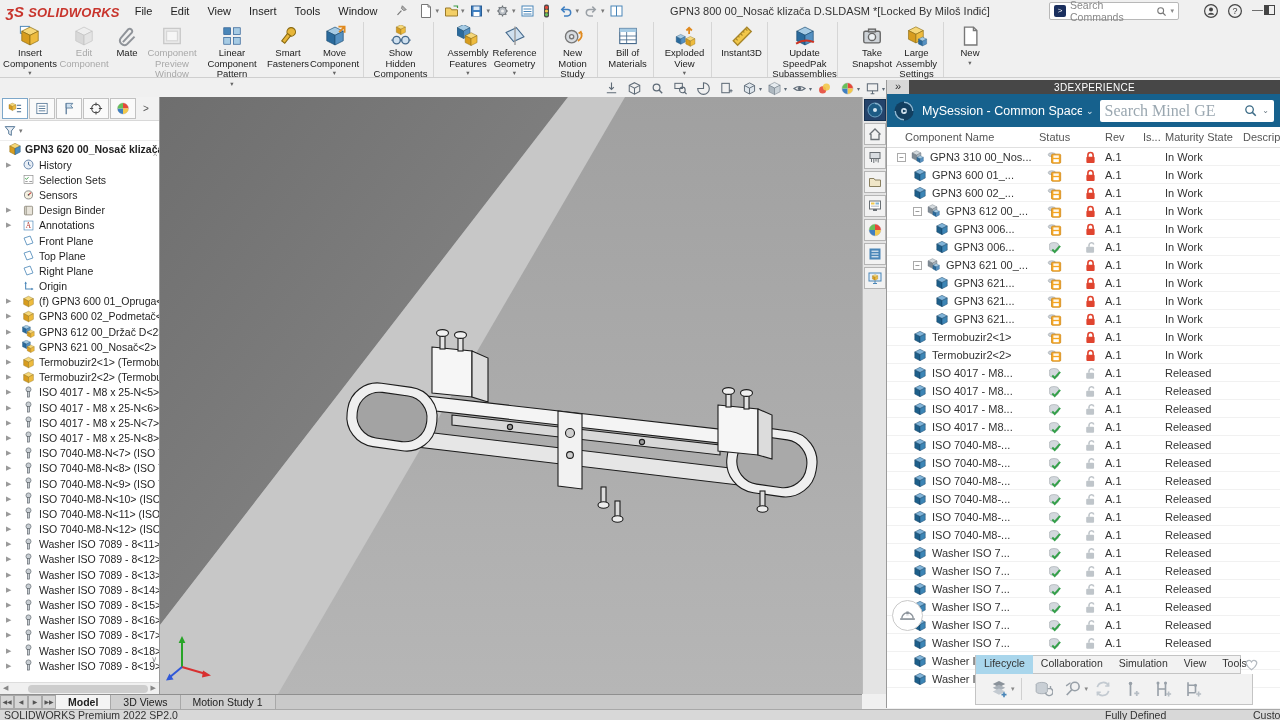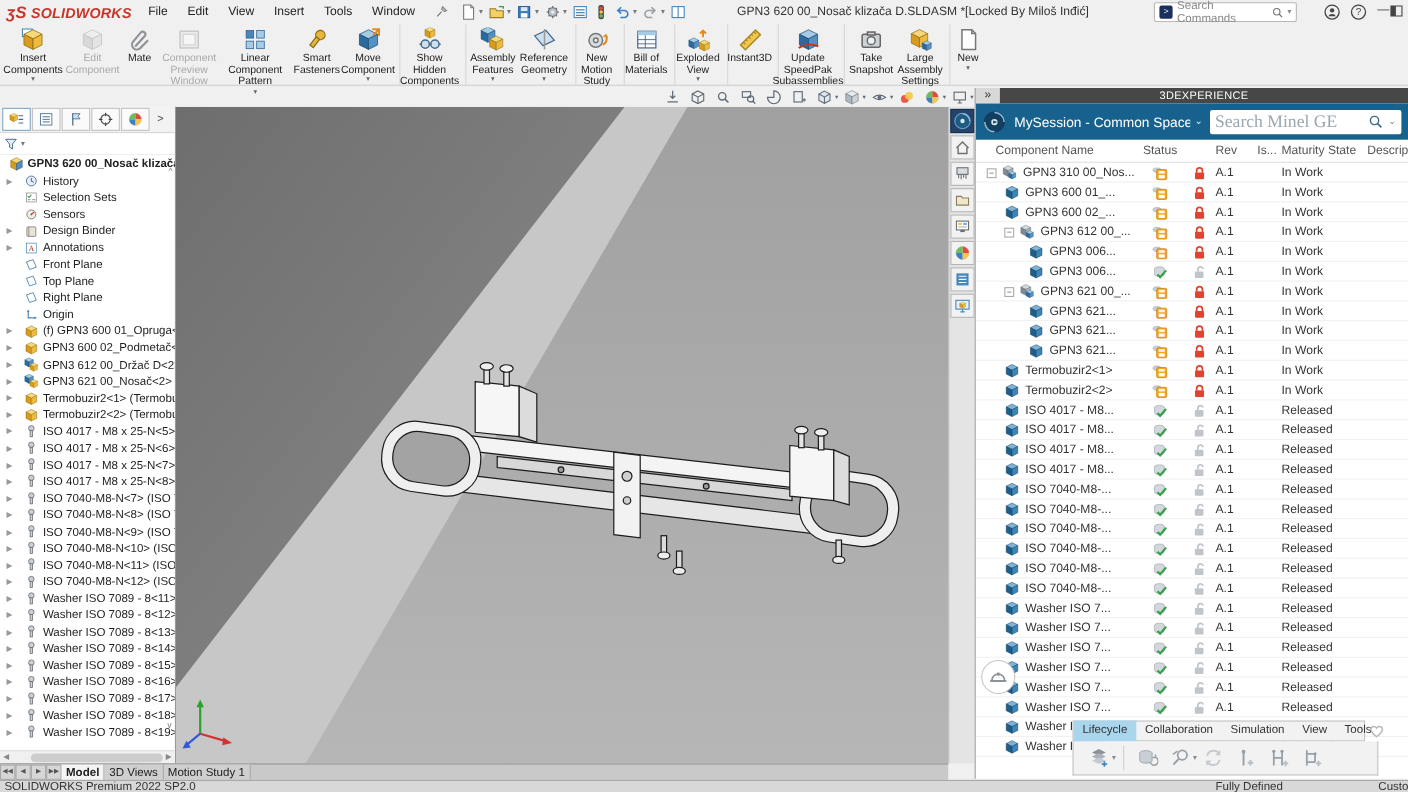--- a/index.html
+++ b/index.html
@@ -30,21 +30,21 @@
   .winbtn{font-size:11px;color:#444;margin:0 6px;}
   
   .ribbon{left:0;top:22px;width:1280px;height:56px;background:#f0f0f0;border-bottom:1px solid #cfcfcf;
           display:flex;align-items:stretch;padding-left:2px;}
   .rbtn{display:flex;flex-direction:column;align-items:center;padding:3px 1px 0 1px;}
   .rbtn .ric{width:22px;height:22px;}
   .rbtn .rlab{font-size:9.5px;line-height:10.5px;text-align:center;color:#222;margin-top:1px;white-space:normal;}
   .rbtn .rdd{font-size:6.5px;color:#666;line-height:6px;margin-top:1px;}
   .rbtn.disabled .rlab{color:#a8a8a8;}
   .rbtn.disabled .ric{opacity:.45;filter:grayscale(1);}
-  .rbtn.sep{border-right:1px solid #d6d6d6;padding-right:7px;margin-right:0;}
+  .rbtn.sep{border-right:1px solid #d6d6d6;padding-right:7px;margin-right:10px;}
   .w54{width:56px}.w52{width:52px}.w34{width:34px}.w56{width:56px}.w64{width:64px}.w48{width:48px}
   .w46{width:46px}.w42{width:44px}.w58{width:60px}.w30{width:32px}
   
   .tabrow{left:0;top:78px;width:862px;height:19px;background:#e2e2e2;border-bottom:1px solid #c8c8c8;display:flex;}
   .dtab{padding:2px 11px 0 11px;font-size:11px;color:#222;border-right:1px solid #c8c8c8;background:#dcdcdc;height:19px;}
   .dtab.active{background:#f0f0f0;color:#0b4d8c;font-weight:bold;border-top:1px solid #b8b8b8;}
   
   .headsup{left:600px;top:80px;height:17px;display:flex;align-items:center;}
   .huic{width:15px;height:15px;margin:0 4px;}
   .hudd{font-size:6px;color:#5f6b77;margin-left:-2px;margin-right:1px;}
@@ -107,21 +107,21 @@
   .lcheart{position:absolute;left:1243px;top:656px;width:17px;height:17px;}
   .lcicons{left:975px;top:674px;width:278px;height:31px;background:#f2f2f2;border:1px solid #c4c4c4;border-top:none;
            display:flex;align-items:center;padding-left:8px;}
   .lcic{width:20px;height:20px;margin:0 5px;}
   .lcdd{font-size:7px;color:#888;margin-left:-3px;}
   .lcsep{width:1px;height:22px;background:#d0d0d0;margin:0 6px;}
   .assistant{left:892px;top:600px;width:31px;height:31px;background:#fff;border:1px solid #c9c9c9;border-radius:50%;padding:5px;}
   
   .modeltabs{left:0;top:694px;width:862px;height:15px;background:#c9c9c9;border-top:1px solid #8f8f8f;display:flex;align-items:flex-start;}
   .mtarr{width:14px;height:14px;background:#d6d6d6;border:1px solid #a8a8a8;font-size:6px;color:#555;text-align:center;line-height:12px;}
-  .mtab{padding:1px 4px;font-size:10.5px;background:#cfcfcf;border-right:1px solid #a8a8a8;height:14px;color:#222;}
+  .mtab{padding:1px 12px;font-size:10.5px;background:#cfcfcf;border-right:1px solid #a8a8a8;height:14px;color:#222;}
   .mtab.active{background:#f4f4f4;font-weight:bold;}
   .statusbar{left:0;top:709px;width:1280px;height:11px;background:#d8d8d8;border-top:1px solid #a8a8a8;font-size:10.5px;color:#333;}
   .statusbar span{position:absolute;top:-1px;white-space:nowrap;}
 </style>
 </head>
 <body>
 
 <div class="app">
 
   <div class="abs menubar">
@@ -218,21 +218,21 @@
       </div>
       <div style="display:flex;align-items:center">
         <span class="qi ic">
           <svg viewBox="0 0 16 16">
             <rect x="2.5" y="3" width="11" height="10" fill="#fff" stroke="#4a86b8"></rect>
             <line x1="8" y1="3" x2="8" y2="13" stroke="#4a86b8"></line>
           </svg>
         </span>
 
       </div>
-    <div class="title">GPN3 620 00_Nosač klizača D.SLDASM *[Locked By Miloš Inđić]</div>
+    <div class="title">GPN3 800 00_Nosač klizača D.SLDASM *[Locked By Miloš Inđić]</div>
     <div class="cmdsearch">
       <span class="slogo">&gt;</span>
       <span class="ph">Search Commands</span>
       <span class="mag ic">
           <svg viewBox="0 0 16 16">
             <circle cx="7" cy="7" r="3.6" fill="none" stroke="#777" stroke-width="1.3"></circle>
             <line x1="9.8" y1="9.8" x2="13" y2="13" stroke="#777" stroke-width="1.5"></line>
           </svg>
         </span>
       <span class="dd">▾</span>

